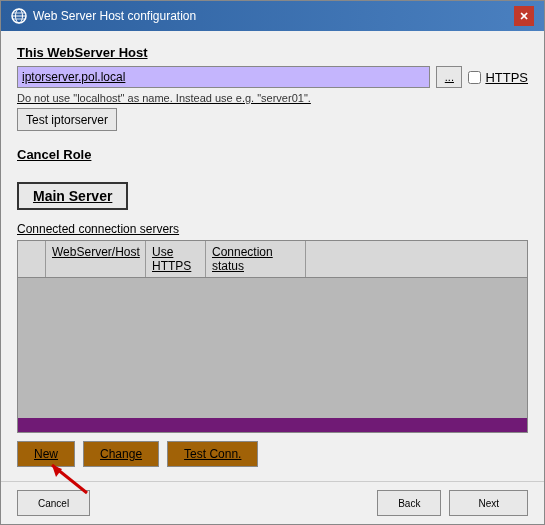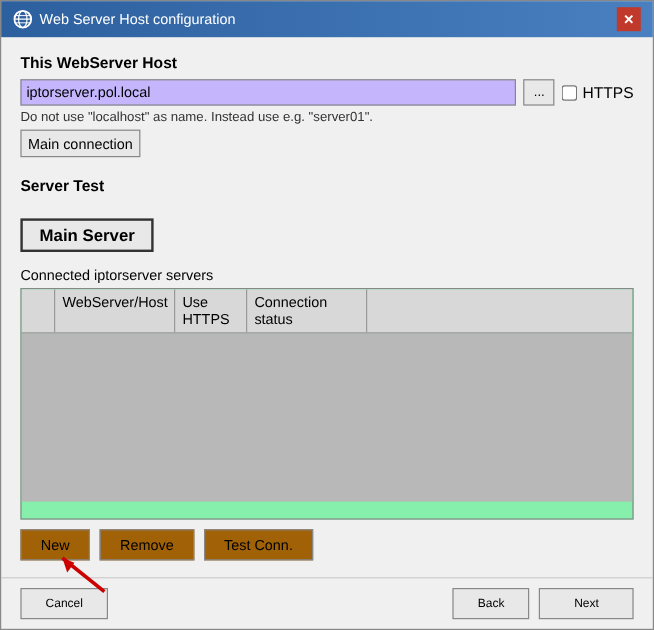--- a/index.html
+++ b/index.html
@@ -57,20 +57,21 @@
       justify-content: center;
       font-size: 11px;
       font-weight: bold;
     }
     .content {
       flex: 1;
       padding: 14px 16px;
       display: flex;
       flex-direction: column;
       gap: 12px;
+      text-decoration: underline;
     }
     .section-label {
       font-weight: bold;
       font-size: 13px;
       margin-bottom: 6px;
     }
     .host-row {
       display: flex;
       align-items: center;
       gap: 6px;
@@ -142,21 +143,21 @@
       display: flex;
       flex-direction: column;
     }
     .connected-label {
       font-size: 12px;
       margin-bottom: 4px;
     }
     .table-container {
       flex: 1;
       border: 1px solid #888;
-      background: #86efac;
+      background: #701a75;
       overflow: hidden;
     }
     .table-header {
       display: flex;
       background: #d8d8d8;
       border-bottom: 1px solid #888;
     }
     .th {
       padding: 4px 6px;
       border-right: 1px solid #999;
@@ -240,52 +241,52 @@
       <div class="section-label">This WebServer Host</div>
       <div class="host-row">
         <input class="host-input" type="text" value="iptorserver.pol.local" style="">
         <button class="browse-btn">...</button>
         <div class="https-row">
           <input type="checkbox" style="">
           <label>HTTPS</label>
         </div>
       </div>
       <div class="hint-text">Do not use "localhost" as name. Instead use e.g. "server01".</div>
-      <button class="test-conn-btn">Main connection</button>
+      <button class="test-conn-btn">Test iptorserver</button>
     </div>
 
     <div class="server-role-section">
-      <div class="section-label">Server Test</div>
+      <div class="section-label">Cancel Role</div>
       <div class="server-role-row">
         <div class="main-server-badge">Main Server</div>
       </div>
     </div>
 
     <div class="connected-section">
-      <div class="connected-label">Connected iptorserver servers</div>
+      <div class="connected-label">Connected connection servers</div>
       <div class="table-container">
         <div class="table-header">
           <div class="th th-check"></div>
           <div class="th th-host">
             <span>WebServer/Host</span>
           </div>
           <div class="th th-https">
             <span>Use HTTPS</span>
           </div>
           <div class="th th-status">
             <span>Connection status</span>
           </div>
         </div>
         <div class="table-body"></div>
       </div>
 
       <div style="position: relative;">
         <div class="table-actions">
           <button class="action-btn">New</button>
-          <button class="action-btn">Remove</button>
+          <button class="action-btn">Change</button>
           <button class="action-btn">Test Conn.</button>
         </div>
 
         <svg style="position: absolute; left: 15px; top: 22px; pointer-events: none;" width="80" height="40" viewBox="0 0 80 40">
 
           <line x1="55" y1="38" x2="20" y2="10" stroke="#cc0000" stroke-width="3"></line>
           <polygon points="20,10 30,14 24,22" fill="#cc0000"></polygon>
         </svg>
       </div>
     </div>

